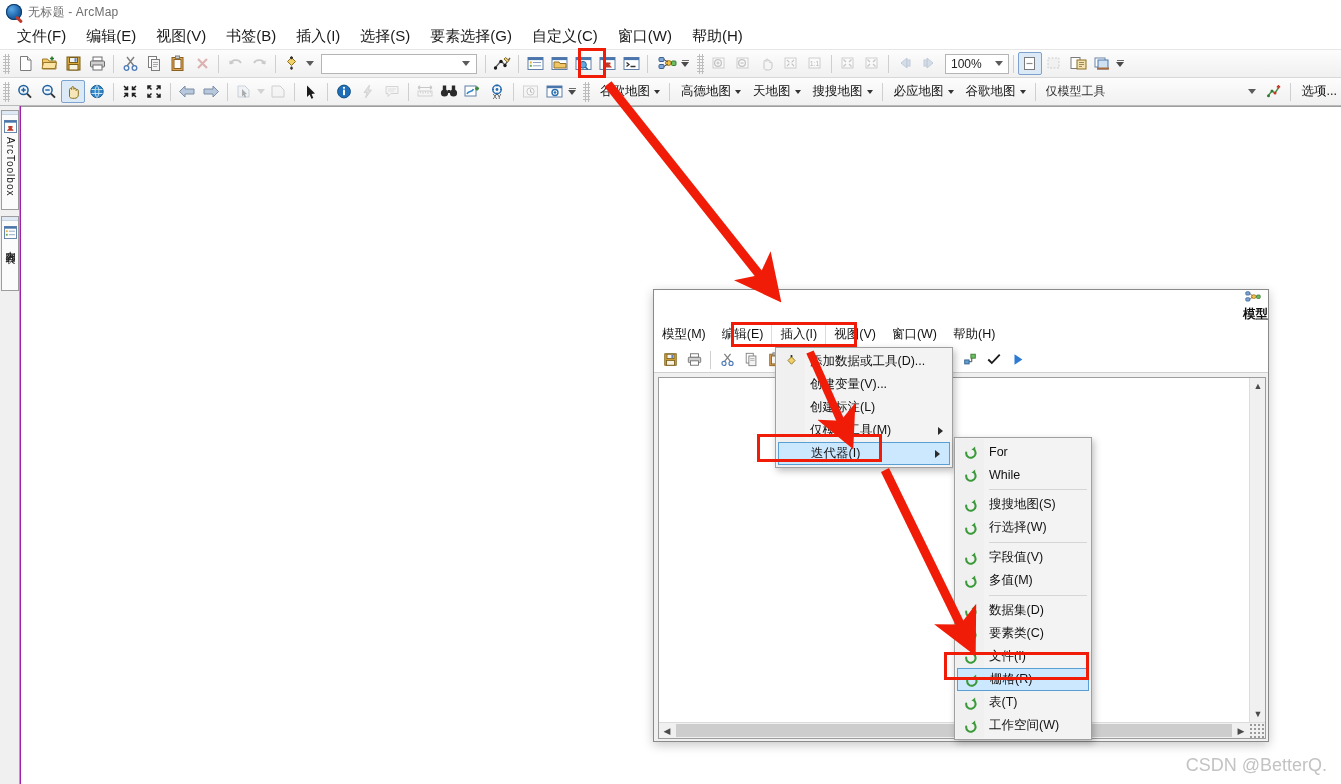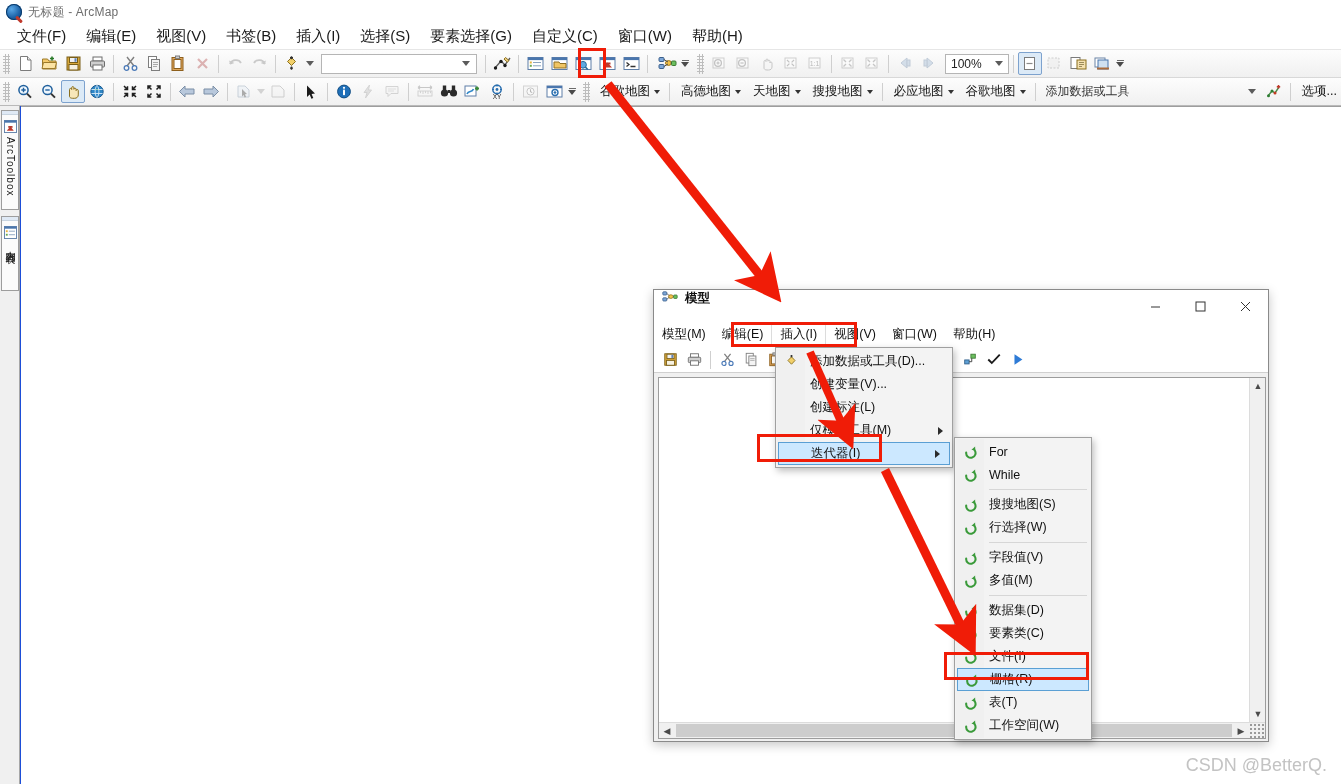--- a/index.html
+++ b/index.html
@@ -6,21 +6,21 @@
   html, body {
     margin: 0; padding: 0;
     width: 1341px; height: 784px;
     font-family: "Liberation Sans", "DejaVu Sans", sans-serif;
     overflow: hidden;
     background: #ffffff;
   }
   #app {
     position: relative;
     width: 1341px; height: 784px;
-    background: #1d4ed8;
+    background: #a21caf;
   }
 
   
   .titlebar {
     position: absolute; left: 0; top: 0; width: 1341px; height: 24px;
     background: #ffffff;
     display: flex; align-items: center;
     padding-left: 6px;
   }
   .title-icon {
@@ -156,21 +156,21 @@
   }
 
   
   .modelwin {
     position: absolute; left: 653px; top: 289px; width: 616px; height: 453px;
     background: #f0f0f0; border: 1px solid #8a8a8a;
     box-shadow: 0 3px 10px rgba(0,0,0,.22);
   }
   .mw-title {
     height: 32px; background: #ffffff;
-    display: flex; align-items: flex-start; padding-left: 8px;
+    display: flex; align-items: flex-end; padding-left: 8px; flex-direction: column;
   }
   .mw-title-icon { width: 16px; height: 16px; margin-right: 7px; flex: none; }
   .mw-title-text { font-size: 12.5px; color: #111; font-weight: 600; }
   .mw-ctrls { margin-left: auto; display: flex; height: 32px; }
   .mw-ctrl {
     width: 45px; height: 32px; display: flex; align-items: center; justify-content: center;
     color: #333;
   }
 
   .mw-menubar {
@@ -733,21 +733,21 @@
       <span>必应地图</span>
       <span class="tri"></span>
     </div>
     <div class="dropbtn">
       <span>谷歌地图</span>
       <span class="tri"></span>
     </div>
     <div class="sep"></div>
 
     <div class="combo" style="width:222px; border:none; background:transparent;">
-      <div class="cv" style="color:#333">添加数据或工具</div>
+      <div class="cv" style="color:#333">仅模型工具</div>
       <div class="chev"></div>
     </div>
 
     <div class="tbtn">
       <svg width="18" height="17" viewBox="0 0 18 17">
           <path d="M3 13l4-5 3 2 4-6" stroke="#4a8a4a" stroke-width="1.4" fill="none"></path>
           <circle cx="3.5" cy="12.8" r="1.5" fill="#2e7d32"></circle>
           <circle cx="7" cy="8" r="1.5" fill="#2e7d32"></circle>
           <circle cx="10" cy="10" r="1.5" fill="#c23b22"></circle>
           <path d="M13.5 2v3.4M11.8 3.7h3.4" stroke="#c0392b" stroke-width="1.5"></path>

